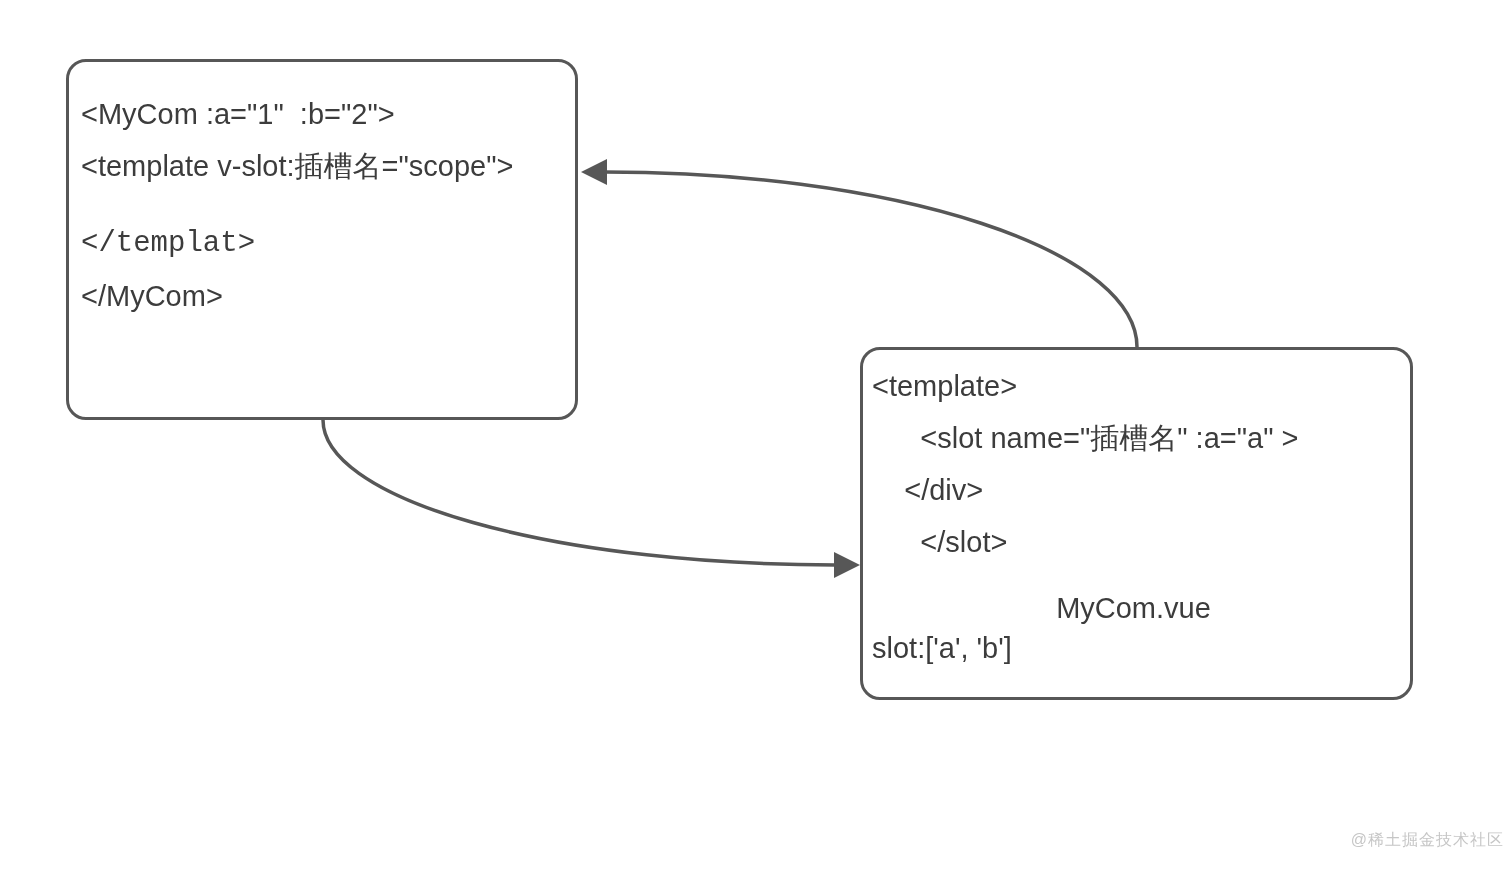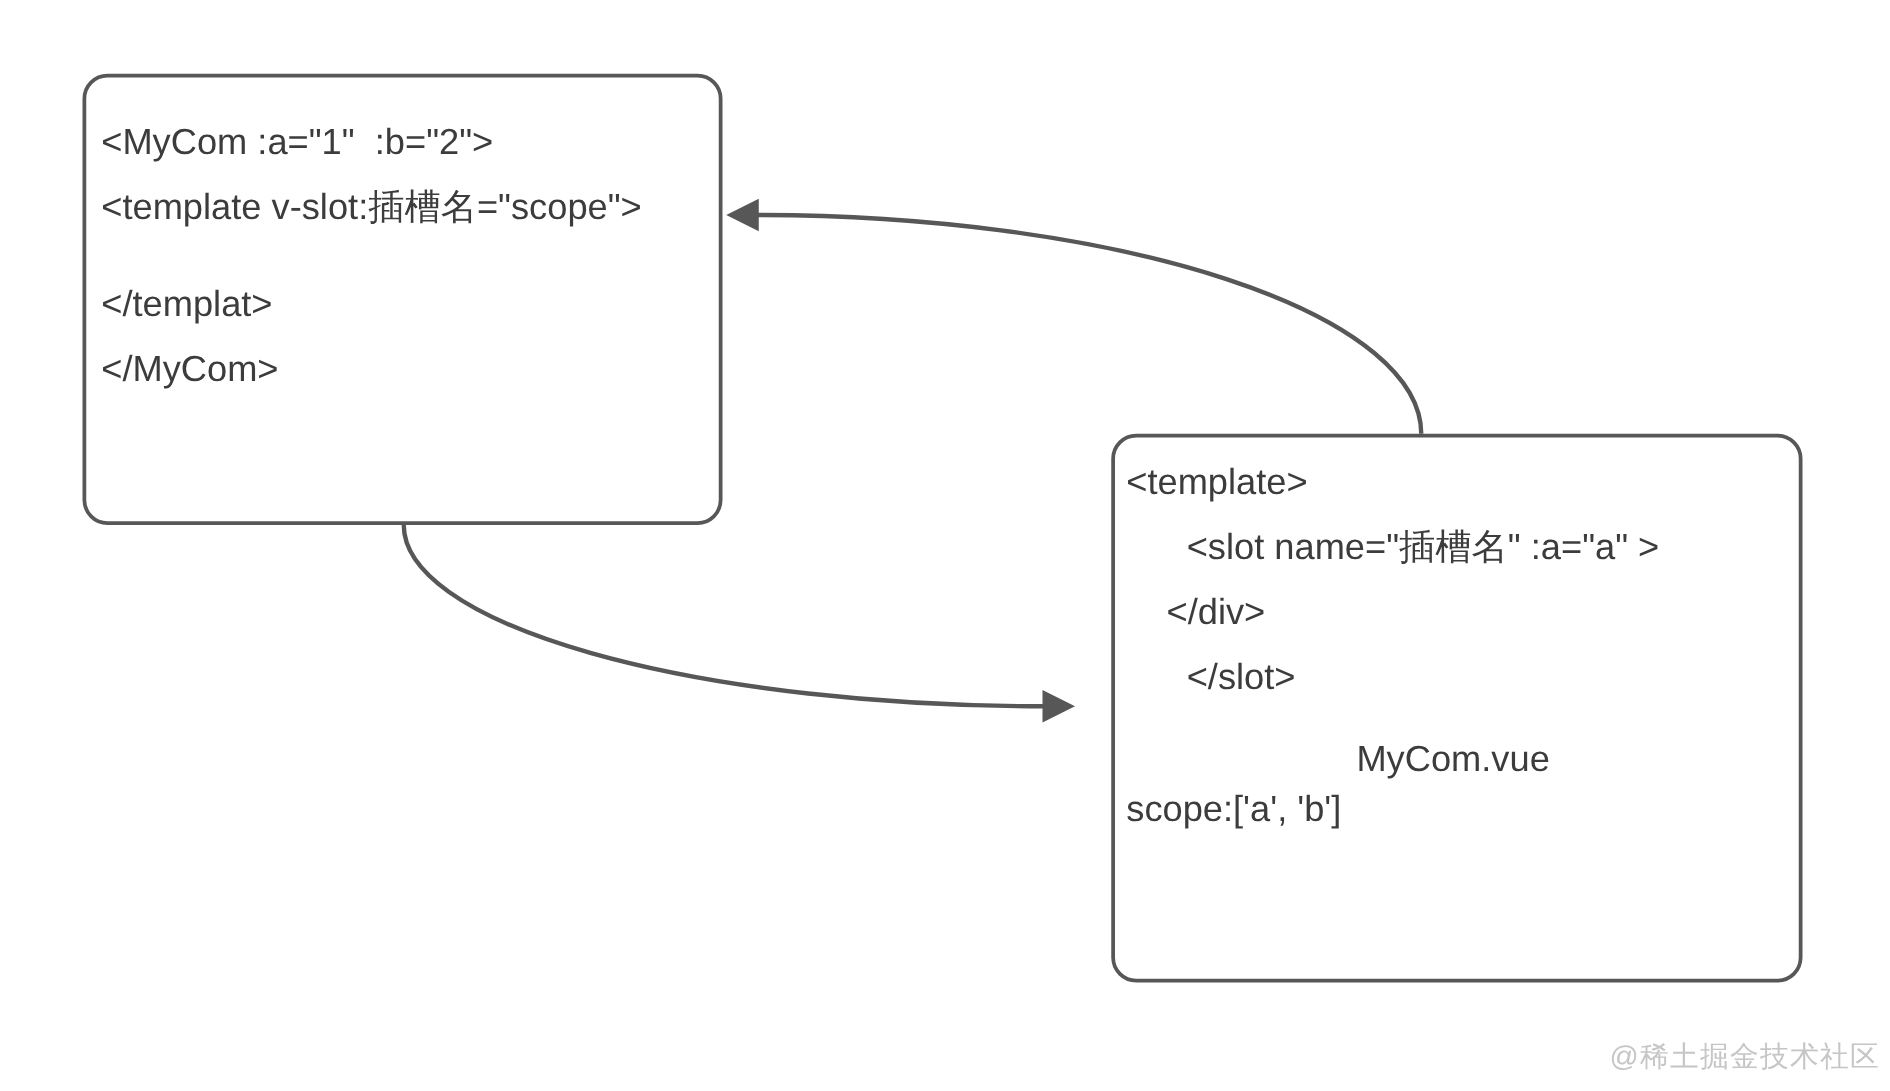--- a/index.html
+++ b/index.html
@@ -35,50 +35,50 @@
     font-size: 29px;
   }
   .usage-box {
     left: 66px;
     top: 59px;
     width: 512px;
     height: 361px;
     padding: 26px 0 0 12px;
   }
   .component-box {
-    left: 889px;
+    left: 860px;
     top: 347px;
     width: 553px;
-    height: 439px;
+    height: 353px;
     padding: 10px 0 0 9px;
   }
   .code-line {
     white-space: pre;
     line-height: 52px;
     height: 52px;
   }
   .gap-lg { margin-top: 28px; }
-  .gap-md { margin-top: 26px; }
+  .gap-md { margin-top: 26px; font-family: Liberation Mono, monospace; }
   .file-label {
     line-height: 40px;
     height: 40px;
     margin-top: 20px;
     text-align: center;
     padding-right: 15px;
   }
   .props-line {
     white-space: pre;
     line-height: 40px;
     height: 40px;
   }
   .watermark {
     position: absolute;
     right: 8px;
     top: 830px;
-    font-size: 23px;
+    font-size: 16px;
     color: #c6c6c6;
     letter-spacing: 1px;
   }
 </style>
 </head>
 <body>
 
 <div class="canvas">
 
   <svg class="arrows-layer" viewBox="0 0 1512 873" xmlns="http://www.w3.org/2000/svg">
@@ -100,18 +100,18 @@
     <div class="code-line gap-md">&lt;/templat&gt;</div>
     <div class="code-line">&lt;/MyCom&gt;</div>
   </div>
 
   <div class="box component-box">
     <div class="code-line">&lt;template&gt;</div>
     <div class="code-line">      &lt;slot name="插槽名" :a="a" &gt;</div>
     <div class="code-line">    &lt;/div&gt;</div>
     <div class="code-line">      &lt;/slot&gt;</div>
     <div class="file-label">MyCom.vue</div>
-    <div class="props-line">scope:['a', 'b']</div>
+    <div class="props-line">slot:['a', 'b']</div>
   </div>
 
   <div class="watermark">@稀土掘金技术社区</div>
 
 </div>
 
 </body></html>

